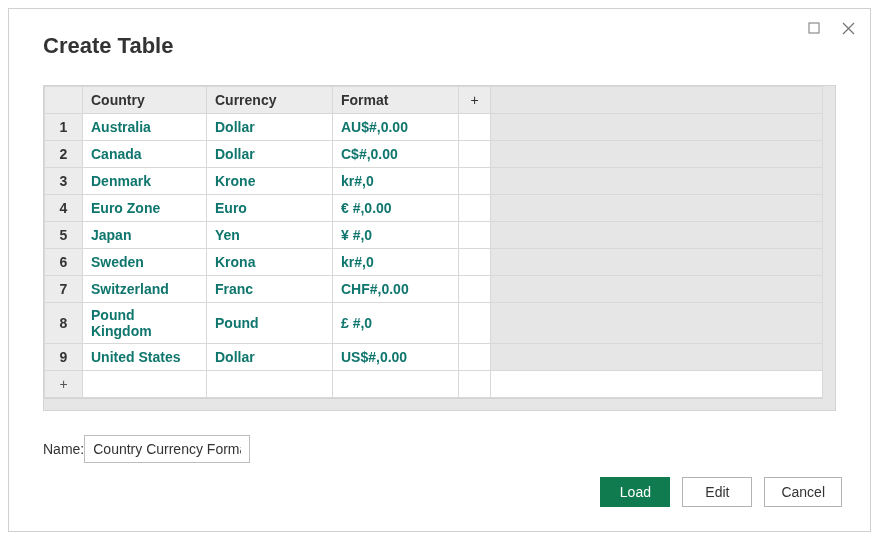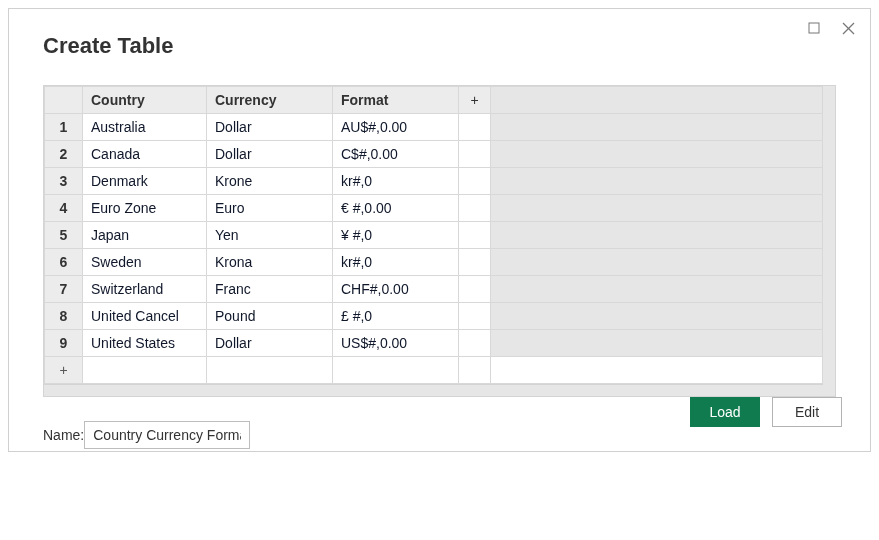--- a/index.html
+++ b/index.html
@@ -8,21 +8,21 @@
       font-size: 14px;
       background: #fff;
       color: #333;
       width: 879px;
       height: 540px;
       position: relative;
     }
     .dialog {
       border: 1px solid #d0d0d0;
       width: 863px;
-      height: 444px;
+      height: 524px;
       margin: 8px;
       position: relative;
       background: #fff;
     }
     .window-controls {
       position: absolute;
       top: 8px;
       right: 8px;
       display: flex;
       gap: 6px;
@@ -67,21 +67,21 @@
       color: #333;
     }
     .row-num {
       background: #ececec;
       font-weight: 600;
       text-align: center;
       width: 38px;
       color: #333;
     }
     th.add-col { text-align: center; font-weight: 400; cursor: pointer; }
-    td.cell { color: #0f172a; background: #fff; cursor: cell;}
+    td.cell { color: #0f766e; background: #fff; cursor: cell; font-weight: bold;}
     .add-row td:first-child { text-align: center; color: #555; background: #ececec; cursor: pointer; font-weight:400;}
     .add-row td { background: #fff; }
     .filler {
       background: #e6e6e6;
     }
     .footer-scroll {
       height: 12px;
       background: #e6e6e6;
       border-top: 1px solid #d4d4d4;
     }
@@ -216,21 +216,21 @@
           <tr>
             <td class="row-num">7</td>
             <td class="cell">Switzerland</td>
             <td class="cell">Franc</td>
             <td class="cell">CHF#,0.00</td>
             <td class="cell"></td>
             <td class="filler"></td>
           </tr>
           <tr>
             <td class="row-num">8</td>
-            <td class="cell">United Cancel</td>
+            <td class="cell">Pound Kingdom</td>
             <td class="cell">Pound</td>
             <td class="cell">£ #,0</td>
             <td class="cell"></td>
             <td class="filler"></td>
           </tr>
           <tr>
             <td class="row-num">9</td>
             <td class="cell">United States</td>
             <td class="cell">Dollar</td>
             <td class="cell">US$#,0.00</td>
@@ -251,14 +251,15 @@
   </div>
 
   <div class="name-row">
     <span class="name-label">Name:</span>
     <input class="name-input" type="text" value="Country Currency Format Strings" style="">
   </div>
 
   <div class="buttons">
     <button class="btn btn-primary">Load</button>
     <button class="btn">Edit</button>
+    <button class="btn">Cancel</button>
   </div>
 </div>
 
 </body></html>

